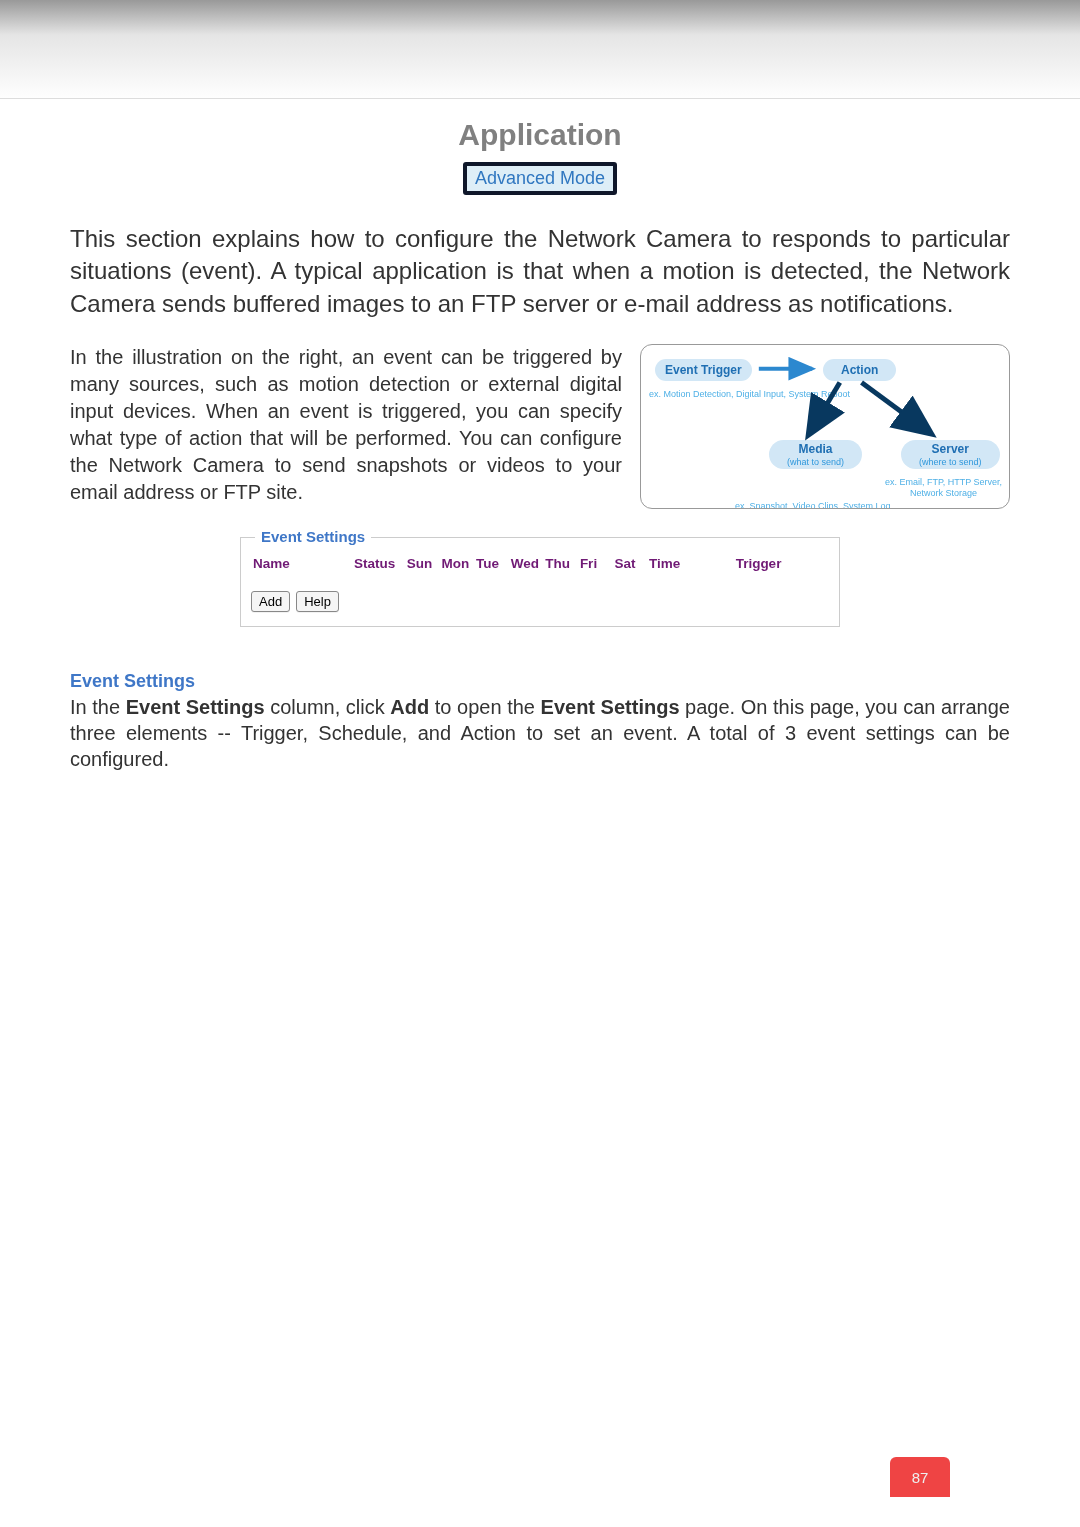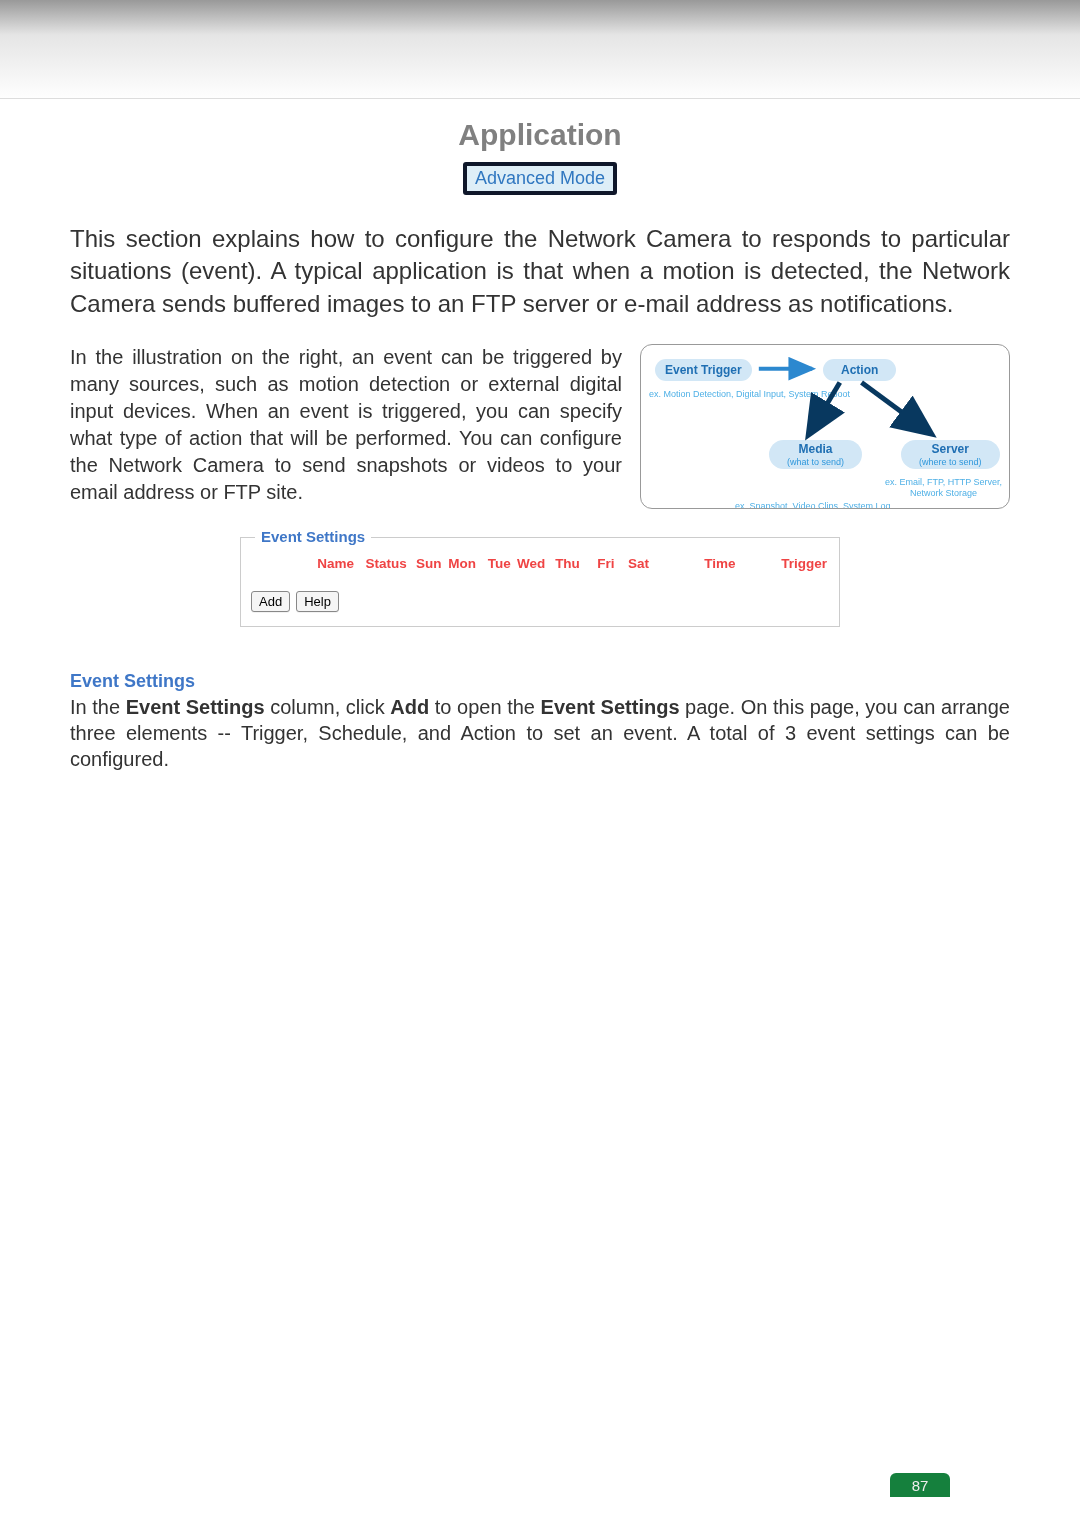--- a/index.html
+++ b/index.html
@@ -129,22 +129,22 @@
     background: #ffffff;
     padding: 0 6px;
     color: #3f77c7;
     font-size: 15px;
     font-weight: bold;
   }
   .hdr-row {
     display: flex;
     font-size: 13.5px;
     font-weight: bold;
-    color: #ef4444;
-    text-align: right;
+    color: #701a75;
+    text-align: left;
     margin-bottom: 20px;
     margin-top: 4px;
   }
   .hdr-name   { width: 105px; }
   .hdr-status { width: 55px; }
   .hdr-day    { width: 36px; }
   .hdr-time   { width: 90px; }
   .hdr-trigger{ width: 95px; }
   .btn {
     font: 13px Arial, sans-serif;
@@ -165,25 +165,25 @@
   .section-p {
     font-size: 20px;
     line-height: 1.3;
     text-align: justify;
     margin-top: 2px;
   }
   .page-num {
     position: absolute;
     right: 130px;
     bottom: 30px;
-    background: #15803d;
+    background: #ef4444;
     color: #eee;
     font-size: 15px;
     width: 60px;
-    height: 24px;
+    height: 40px;
     display: flex;
     align-items: center;
     justify-content: center;
     border-top-left-radius: 6px;
     border-top-right-radius: 6px;
   }
 </style>
 </head>
 <body>
 

